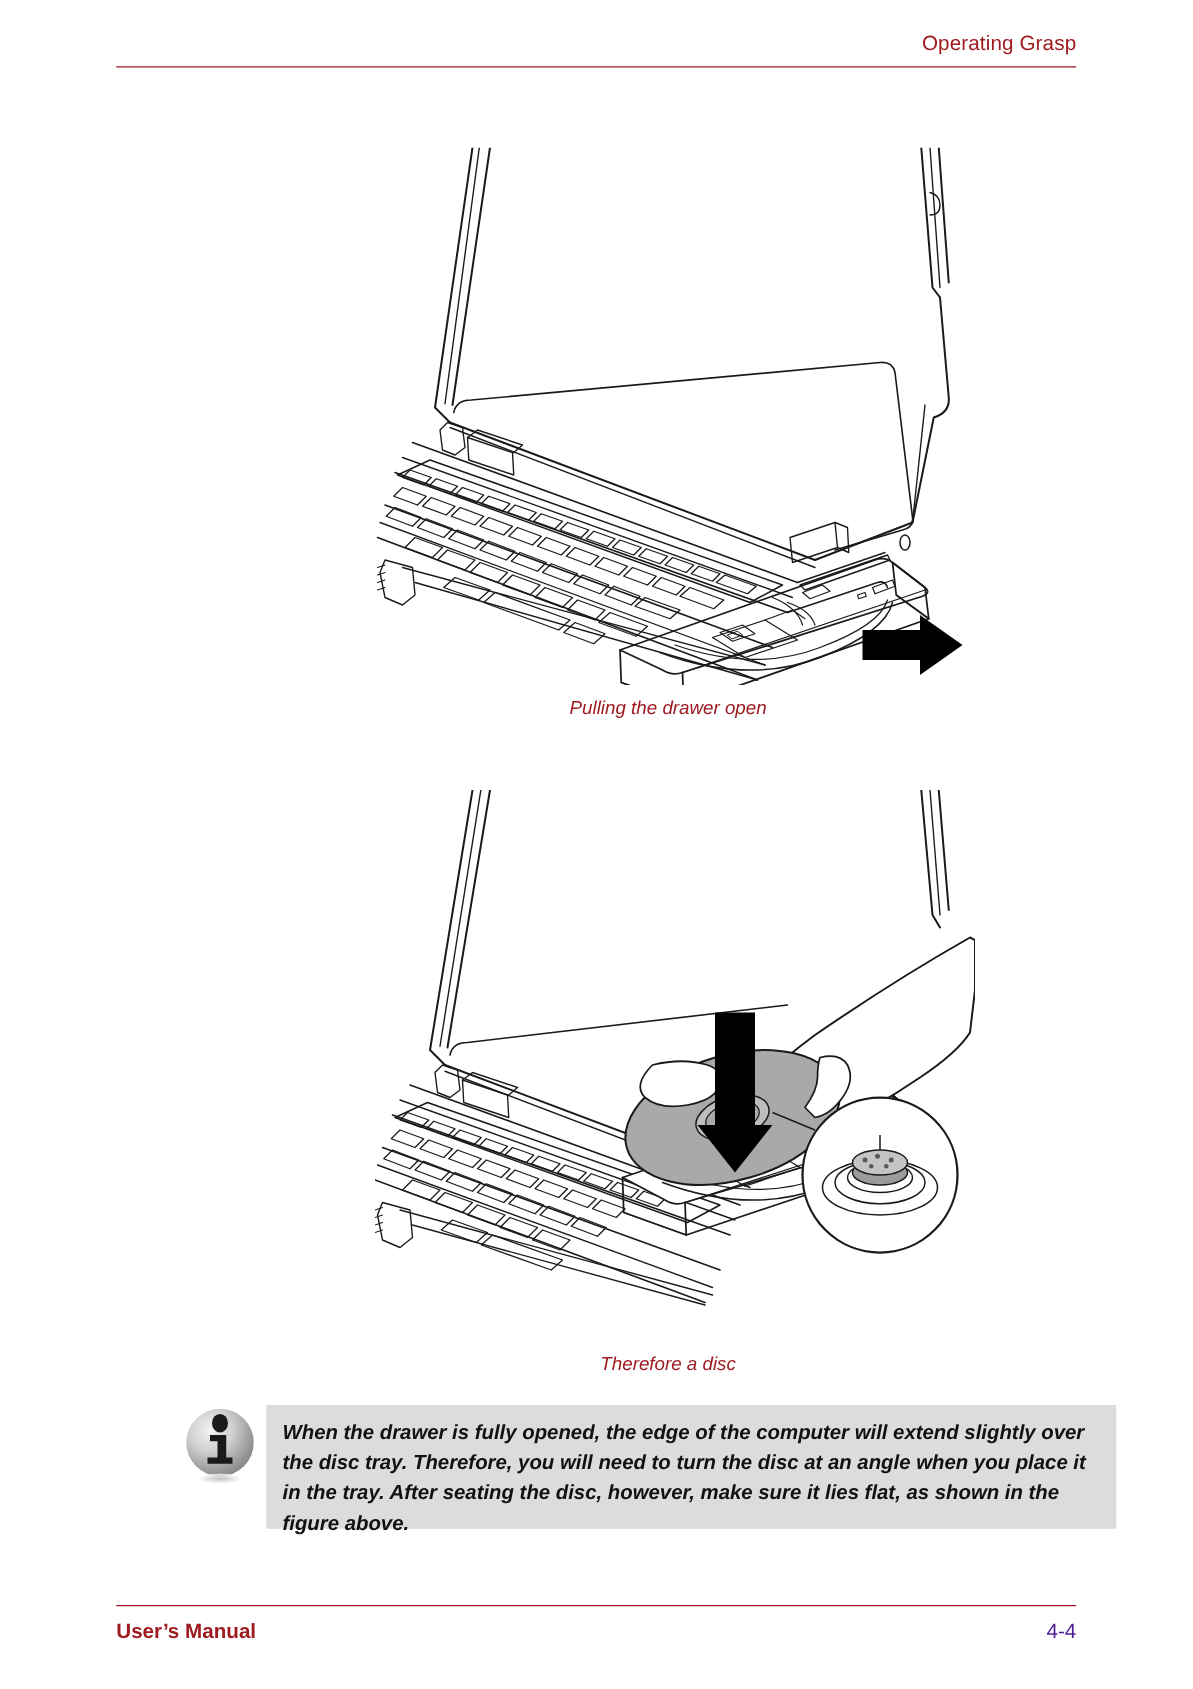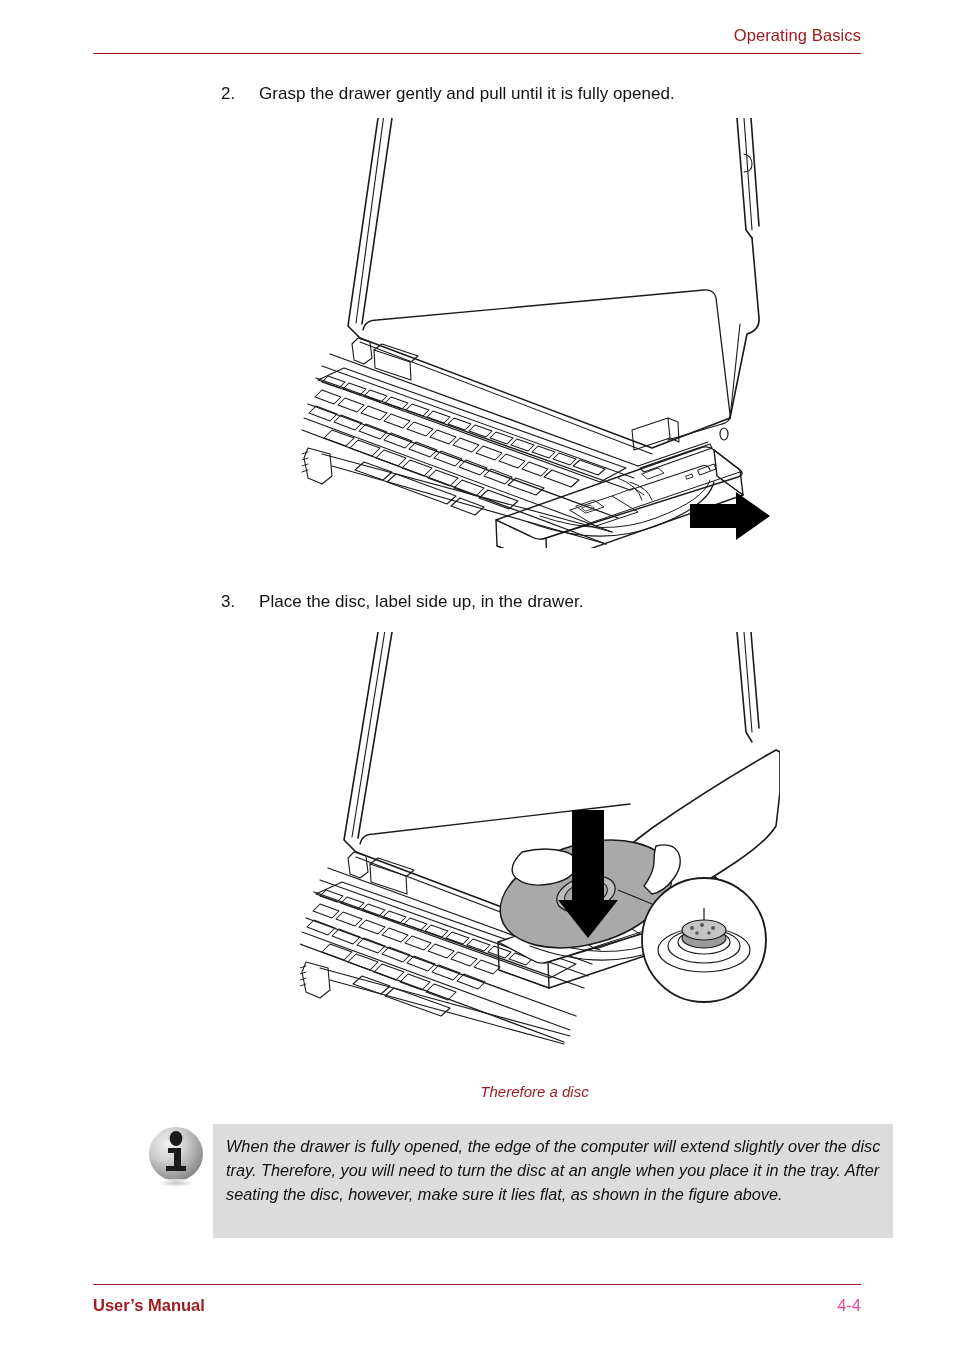--- a/index.html
+++ b/index.html
@@ -87,22 +87,23 @@
   .figure-1 { left: 300px; top: 118px; width: 480px; height: 430px; }
   .figure-2 { left: 300px; top: 632px; width: 480px; height: 440px; }
   .figure svg { display: block; }
 
   
   .note {
     position: absolute;
     left: 213px;
     top: 1124px;
     width: 680px;
-    height: 114px;
+    height: 99px;
     background: #dcdcdc;
+    font-weight: bold;
   }
   .note-text {
     position: absolute;
     left: 13px;
     top: 10px;
     width: 658px;
     font-size: 16.3px;
     font-style: italic;
     line-height: 24.2px;
     color: #111111;
@@ -137,37 +138,34 @@
     font-size: 16.5px;
     color: #9e1b20;
     white-space: nowrap;
     font-weight: bold;
   }
   .footer-right {
     position: absolute;
     right: 0;
     top: 12px;
     font-size: 16.5px;
-    color: #ec4899;
+    color: #4c1d95;
     white-space: nowrap;
   }
 </style>
 </head>
 <body>
 
 <div class="page">
 
   <div class="header">
-    <div class="header-title">Operating Basics</div>
+    <div class="header-title">Operating Grasp</div>
     <div class="header-rule"></div>
   </div>
 
-  <div class="step step-2">
-    <span class="num">2.</span><span>Grasp the drawer gently and pull until it is fully opened.</span>
-  </div>
 
   <div class="figure figure-1">
     <svg width="480" height="430" viewBox="0 0 480 430" xmlns="http://www.w3.org/2000/svg">
       <g fill="none" stroke="#1a1a1a" stroke-width="1.6" stroke-linejoin="round" stroke-linecap="round">
 
         <path d="M 78 0 L 48 208 L 60 220"></path>
         <path d="M 92 0 L 62 206"></path>
         <path d="M 84 -4 L 56 205" stroke-width="1.1"></path>
 
         <path d="M 437 0 L 446 112 L 452 120"></path>
@@ -286,24 +284,22 @@
         <path d="M 8 330 l -4 10 l 4 20 l 14 6 l 10 -8 l -2 -22 z" stroke-width="1.1"></path>
         <path d="M 2 336 l 6 -2 M 2 342 l 6 -2 M 2 348 l 6 -2 M 2 354 l 6 -2" stroke-width="0.9"></path>
         <path d="M 22 336 L 312 414" stroke-width="1.1"></path>
         <path d="M 32 348 L 306 426" stroke-width="1.1"></path>
       </g>
 
       <path d="M 390 386 L 436 386 L 436 374 L 470 398 L 436 422 L 436 410 L 390 410 Z" fill="#000000" stroke="none"></path>
     </svg>
   </div>
 
-
-  <div class="step step-3">
-    <span class="num">3.</span><span>Place the disc, label side up, in the drawer.</span>
-  </div>
+  <div class="caption caption-1">Pulling the drawer open</div>
+
 
   <div class="figure figure-2">
     <svg width="480" height="440" viewBox="0 0 480 440" xmlns="http://www.w3.org/2000/svg">
       <g fill="none" stroke="#1a1a1a" stroke-width="1.6" stroke-linejoin="round" stroke-linecap="round">
 
         <path d="M 78 0 L 44 208 L 56 220"></path>
         <path d="M 92 0 L 58 206"></path>
         <path d="M 85 -2 L 52 205" stroke-width="1.1"></path>
         <path d="M 437 0 L 446 100 L 452 110"></path>
         <path d="M 451 0 L 459 96"></path>

